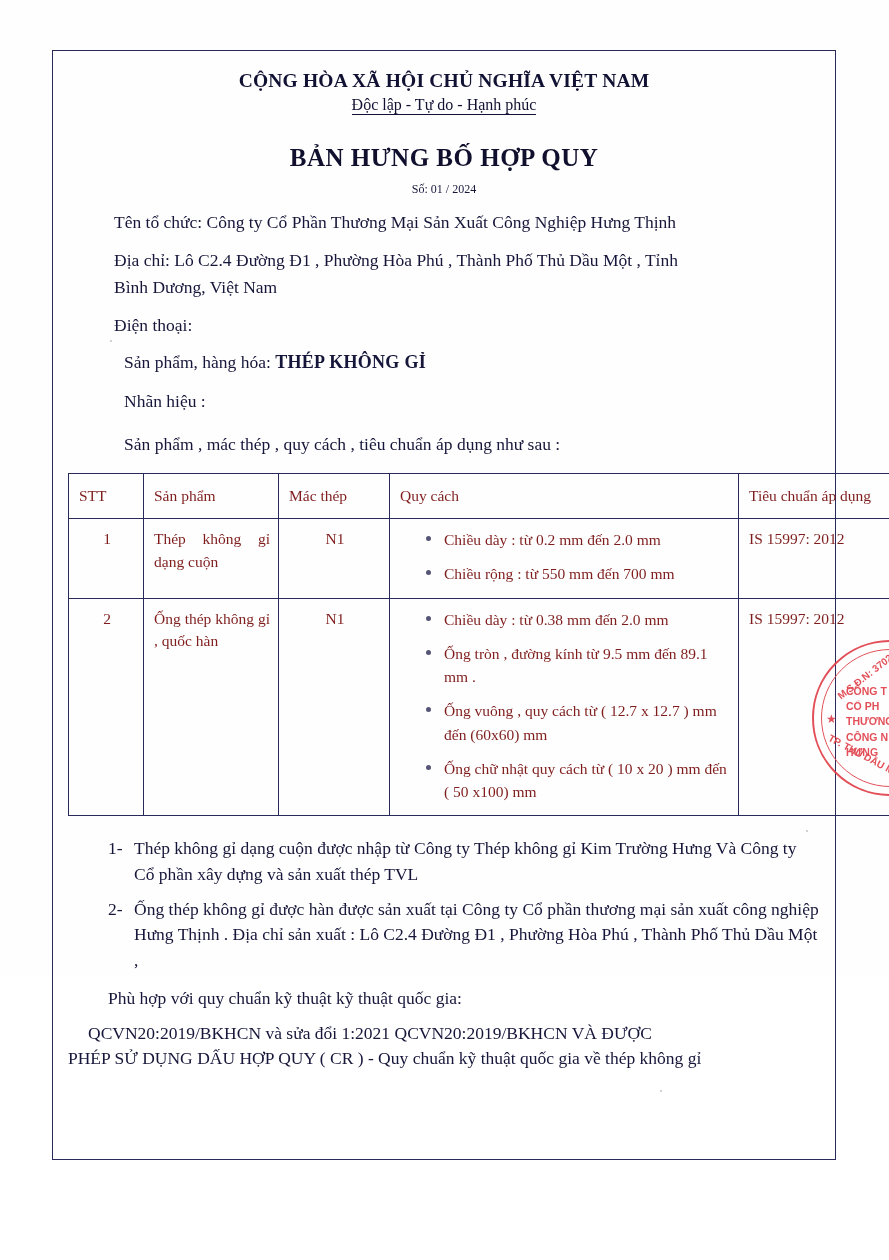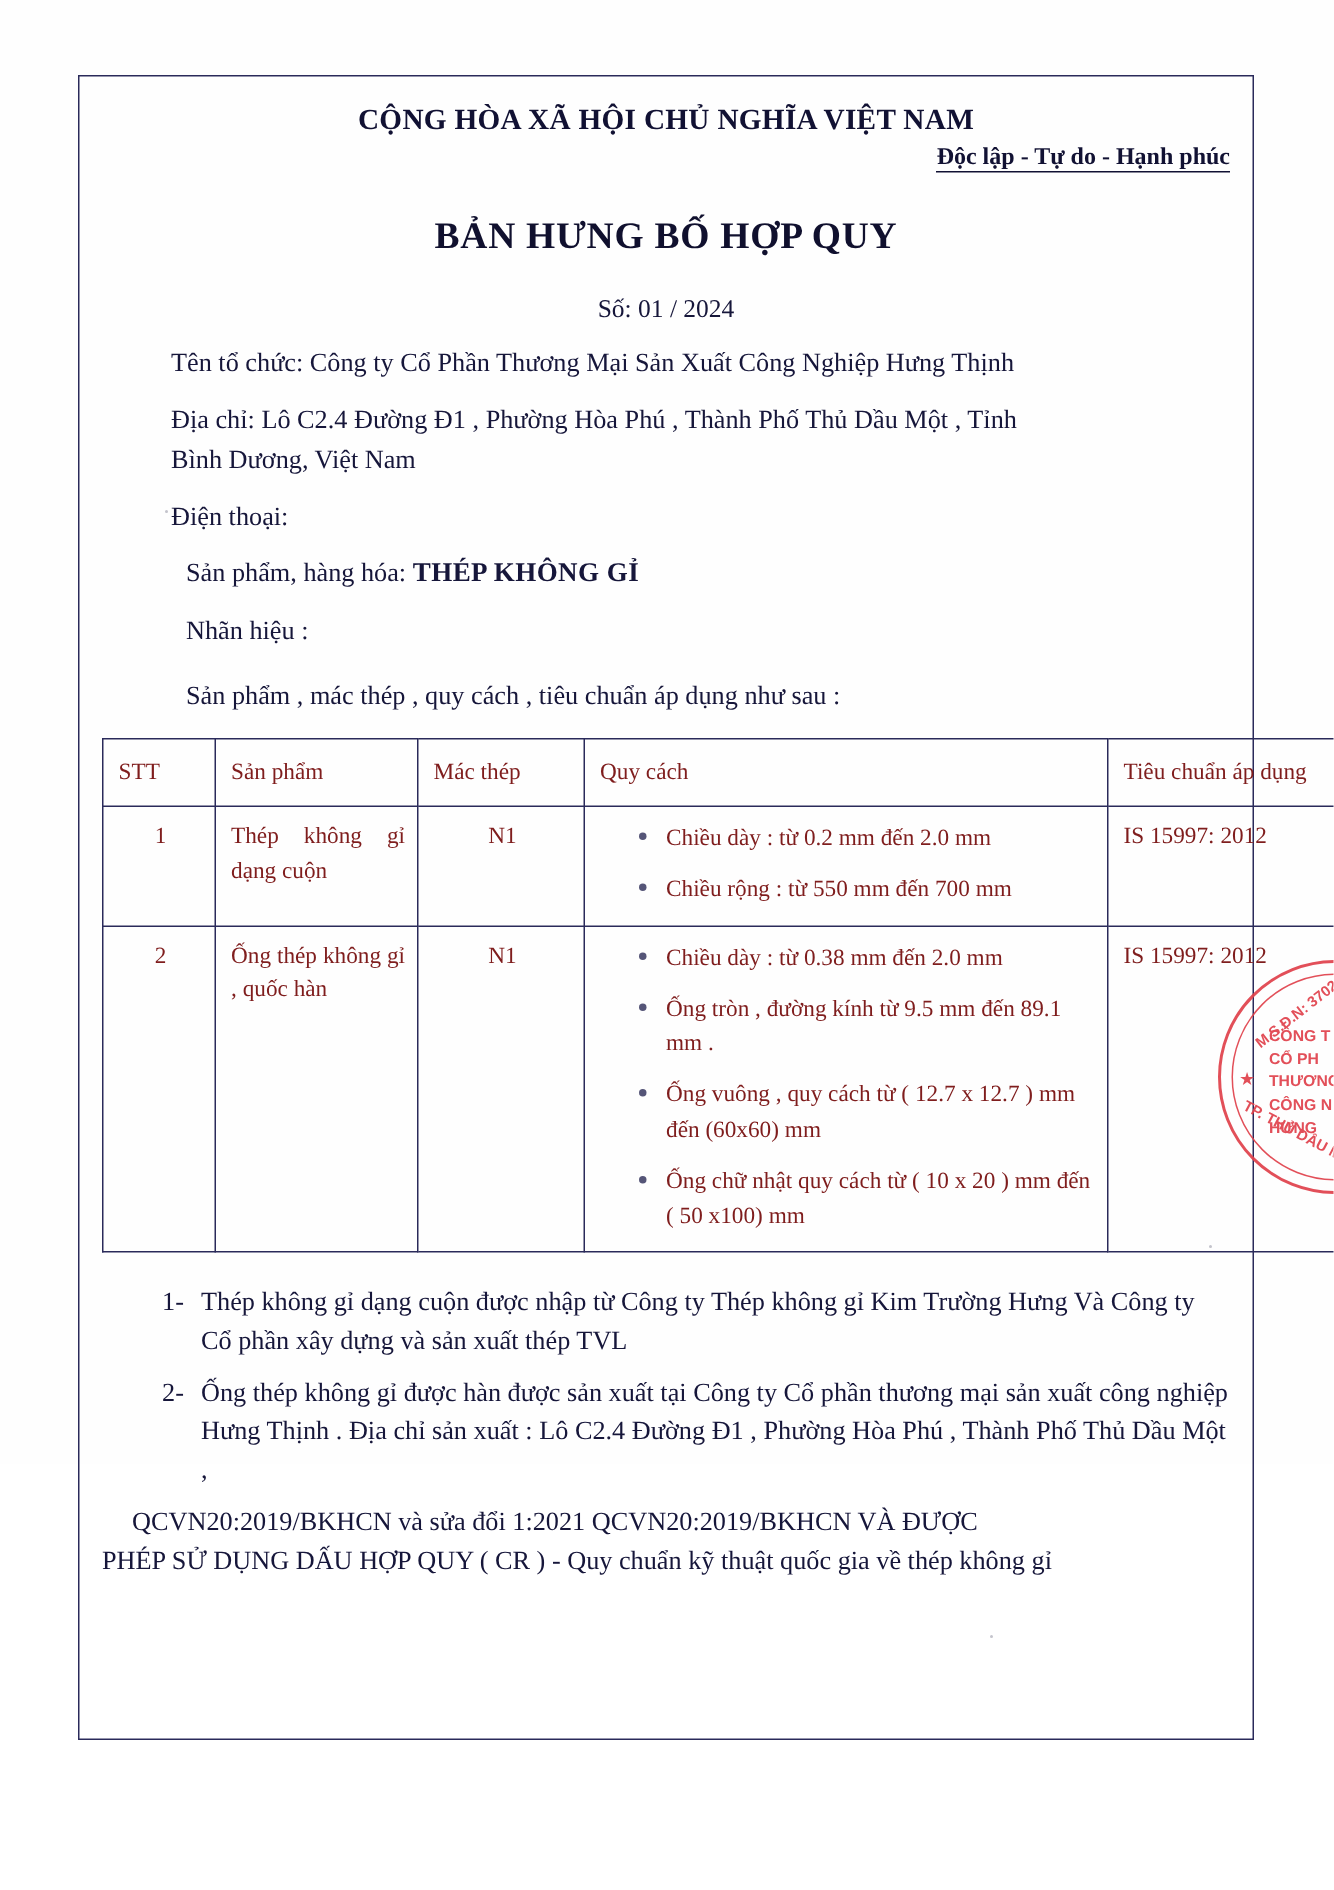--- a/index.html
+++ b/index.html
@@ -40,42 +40,42 @@
   }
   .nation-title {
     text-align: center;
     font-weight: bold;
     font-size: 19.5px;
     letter-spacing: 0.2px;
     margin-top: 8px;
     color: #111133;
   }
   .nation-sub {
-    text-align: right;
-    font-weight: bold;
+    text-align: center;
+    font-weight: normal;
     font-size: 16px;
     margin-top: 4px;
     color: #111133;
   }
   .nation-sub span {
     border-bottom: 1.3px solid #111133;
     padding-bottom: 1px;
   }
   .main-title {
     text-align: center;
     font-weight: bold;
     font-size: 25px;
     margin-top: 30px;
     letter-spacing: 0.5px;
     color: #10102e;
   }
   .doc-number {
     text-align: center;
-    font-size: 17px;
-    margin-top: 24px;
+    font-size: 12px;
+    margin-top: 10px;
     color: #16163a;
   }
   .para {
     font-size: 17.5px;
     margin-top: 13px;
     line-height: 1.42;
     color: #16163a;
   }
   .indent-2 { padding-left: 46px; }
   .indent-3 { padding-left: 56px; }
@@ -296,20 +296,21 @@
         <div class="note-num">1-</div>
         <div class="note-text">Thép không gỉ dạng cuộn được nhập từ Công ty Thép không gỉ Kim Trường Hưng Và Công ty Cổ phần xây dựng và sản xuất thép TVL</div>
       </div>
       <div class="note-item">
         <div class="note-num">2-</div>
         <div class="note-text">Ống thép không gỉ được hàn được sản xuất tại Công ty Cổ phần thương mại sản xuất công nghiệp Hưng Thịnh . Địa chỉ sản xuất : Lô C2.4 Đường Đ1 , Phường Hòa Phú , Thành Phố Thủ Dầu Một ,</div>
       </div>
     </div>
 
     <div class="tail">
+      <div class="para">Phù hợp với quy chuẩn kỹ thuật kỹ thuật quốc gia:</div>
     </div>
     <div class="tail-final">
       <span class="l1">QCVN20:2019/BKHCN và sửa đổi 1:2021  QCVN20:2019/BKHCN VÀ ĐƯỢC</span>
       <span>PHÉP SỬ DỤNG DẤU HỢP QUY ( CR ) -  Quy chuẩn kỹ thuật quốc gia về thép không gỉ</span>
     </div>
 
   </div>
 
   <div class="stamp">
     <div class="ring"></div>

